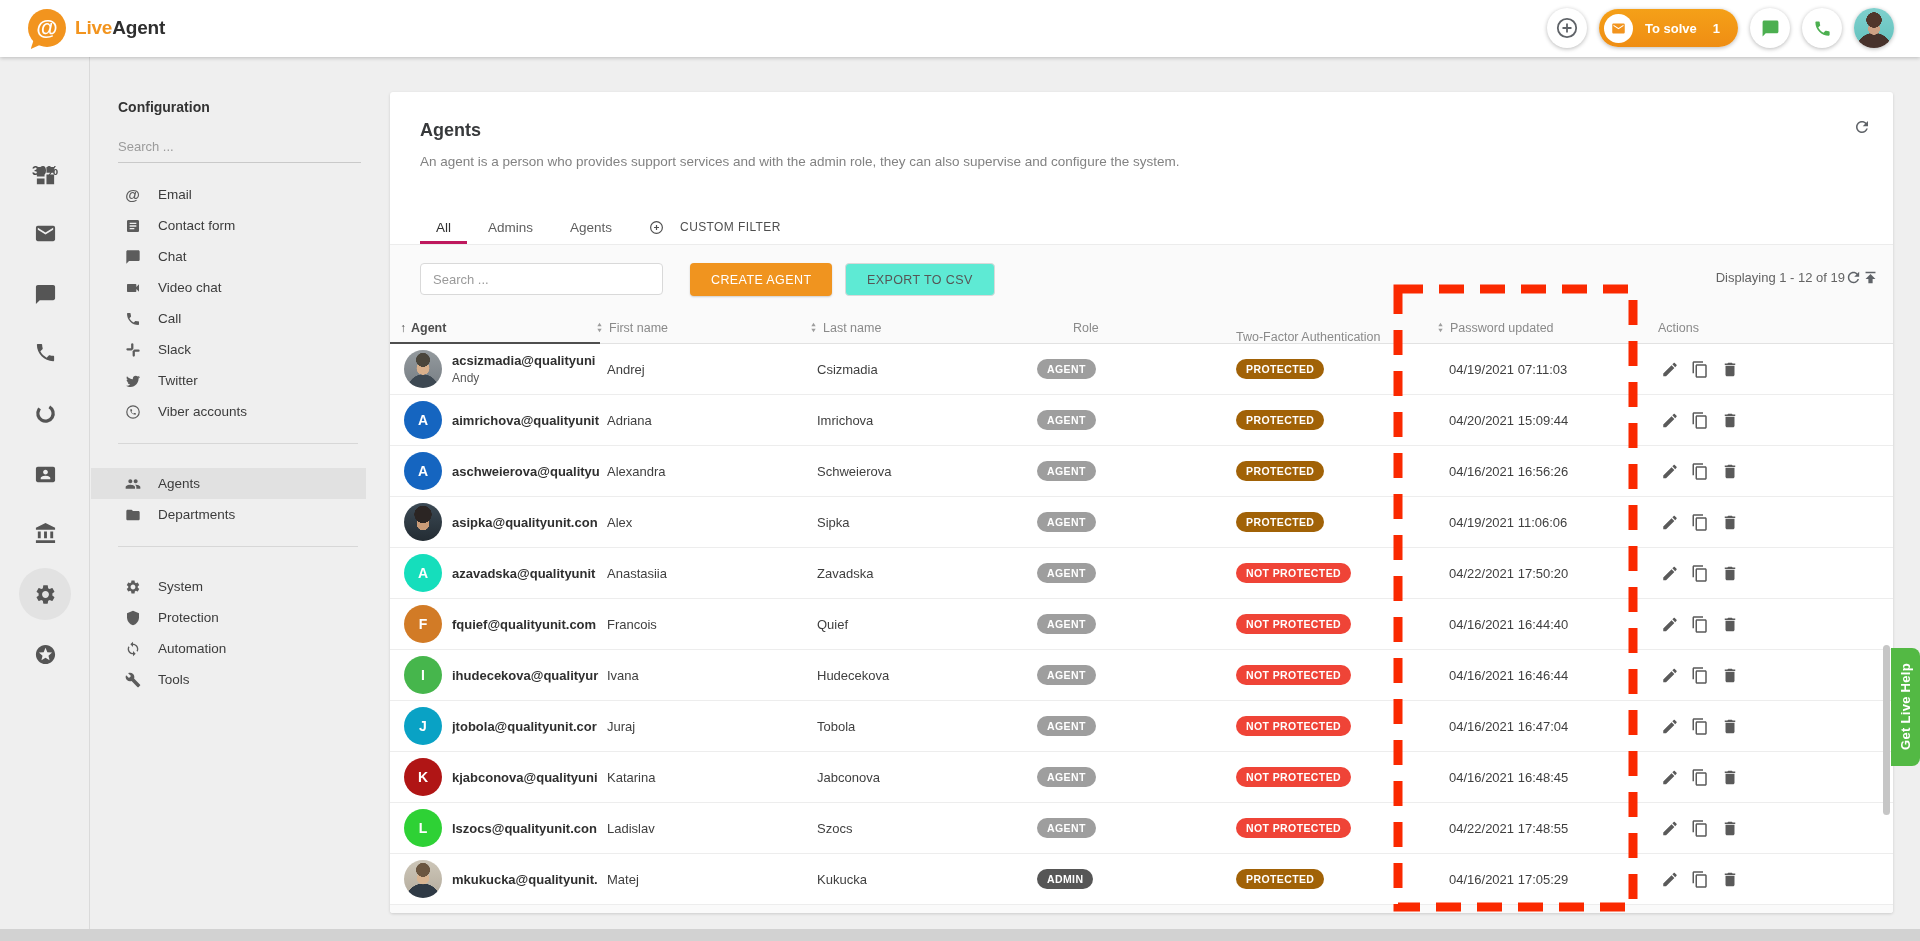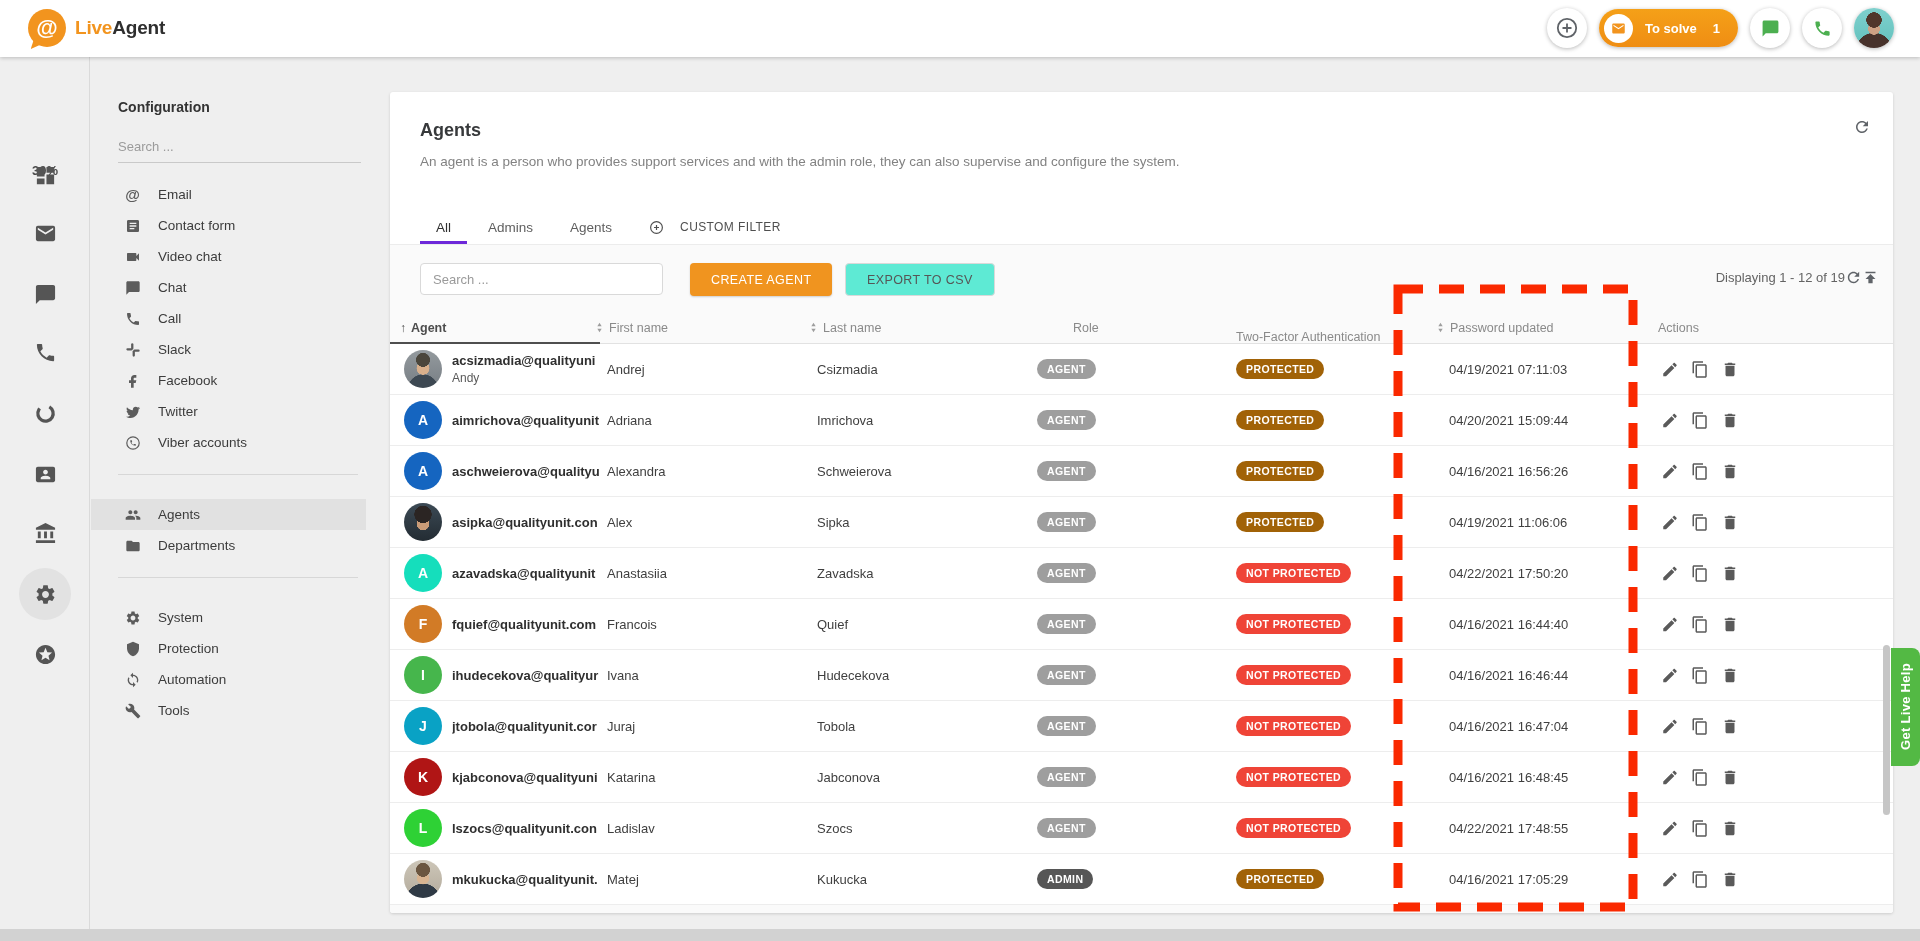--- a/index.html
+++ b/index.html
@@ -45,21 +45,21 @@
   .citem .clabel { margin-left:17px; font-size:13.5px; color:#3c3c3c; }
   .tglyph { font-weight:bold; font-size:15px; line-height:15px; }
 
   
   .card { position:absolute; left:390px; top:92px; width:1503px; height:821px; background:#fff; border-radius:3px; box-shadow:0 1px 3px rgba(0,0,0,.15); z-index:4; }
   .card-title { position:absolute; left:30px; top:28px; font-size:18px; font-weight:bold; color:#37393b; }
   .card-desc { position:absolute; left:30px; top:62px; font-size:13.5px; color:#828282; }
   .card-refresh { position:absolute; right:22px; top:26px; color:#5f6368; cursor:pointer; }
   .tabs { position:absolute; left:30px; top:118px; height:34px; display:flex; align-items:center; gap:5px; }
   .tab { padding:0 16px; height:34px; display:flex; align-items:center; font-size:13.5px; color:#5f5f5f; cursor:pointer; }
-  .tab.active { color:#2f2f2f; border-bottom:3px solid #6d28d9; padding-top:3px; }
+  .tab.active { color:#2f2f2f; border-bottom:3px solid #be185d; padding-top:3px; }
   .tab.filter { font-size:12px; letter-spacing:.4px; color:#4f4f4f; gap:16px; }
   .tab.filter .ic { color:#4f4f4f; }
   .card-body { position:absolute; left:0; right:0; top:152px; bottom:0; background:#fafafa; border-top:1px solid #ececec; border-radius:0 0 3px 3px; }
 
   
   .search-input { position:absolute; left:30px; top:18px; width:243px; height:32px; border:1px solid #d9d9d9; border-radius:4px; background:#fff; padding:0 12px; font-size:13px; color:#444; outline:none; font-family:inherit; }
   .search-input::placeholder { color:#9a9a9a; }
   .btn { position:absolute; top:18px; height:33px; border:none; border-radius:4px; font-family:inherit; font-size:12.5px; font-weight:normal; letter-spacing:.4px; cursor:pointer; padding:0 21px; }
   .btn-create { left:300px; background:#f0941f; color:#fff; box-shadow:0 1px 2px rgba(0,0,0,.18); }
   .btn-export { left:455px; background:#5eead4; color:#565656; border:1px solid #d9d9d9; }
@@ -230,59 +230,51 @@
         <span class="ic">
           <svg width="16" height="16" viewBox="0 0 24 24" fill="currentColor">
             <path d="M19 3H5c-1.1 0-2 .9-2 2v14c0 1.1.9 2 2 2h14c1.1 0 2-.9 2-2V5c0-1.1-.9-2-2-2zm-5 14H7v-2h7v2zm3-4H7v-2h10v2zm0-4H7V7h10v2z"></path>
           </svg>
         </span>
         <span class="clabel">Contact form</span>
       </div>
       <div class="citem">
         <span class="ic">
           <svg width="16" height="16" viewBox="0 0 24 24" fill="currentColor">
+            <path d="M20 2H4c-1.1 0-1.99.9-1.99 2L2 22l4-4h14c1.1 0 2-.9 2-2V4c0-1.1-.9-2-2-2z"></path>
+          </svg>
+        </span>
+        <span class="clabel">Chat</span>
+      </div>
+      <div class="citem">
+        <span class="ic">
+          <svg width="16" height="16" viewBox="0 0 24 24" fill="currentColor">
             <path d="M17 10.5V7c0-.55-.45-1-1-1H4c-.55 0-1 .45-1 1v10c0 .55.45 1 1 1h12c.55 0 1-.45 1-1v-3.5l4 4v-11l-4 4z"></path>
           </svg>
         </span>
         <span class="clabel">Video chat</span>
-      </div>
-      <div class="citem">
-        <span class="ic">
-          <svg width="16" height="16" viewBox="0 0 24 24" fill="currentColor">
-            <path d="M20 2H4c-1.1 0-1.99.9-1.99 2L2 22l4-4h14c1.1 0 2-.9 2-2V4c0-1.1-.9-2-2-2z"></path>
-          </svg>
-        </span>
-        <span class="clabel">Chat</span>
       </div>
       <div class="citem">
         <span class="ic">
           <svg width="16" height="16" viewBox="0 0 24 24" fill="currentColor">
             <path d="M6.62 10.79c1.44 2.83 3.76 5.14 6.59 6.59l2.2-2.2c.27-.27.67-.36 1.02-.24 1.12.37 2.33.57 3.57.57.55 0 1 .45 1 1V20c0 .55-.45 1-1 1-9.39 0-17-7.61-17-17 0-.55.45-1 1-1h3.5c.55 0 1 .45 1 1 0 1.25.2 2.45.57 3.57.11.35.03.74-.25 1.02l-2.2 2.2z"></path>
           </svg>
         </span>
         <span class="clabel">Call</span>
       </div>
       <div class="citem">
         <span class="ic">
           <svg width="16" height="16" viewBox="0 0 24 24" fill="currentColor">
             <rect x="9.2" y="2" width="3.4" height="9.4" rx="1.7"></rect>
             <rect x="2" y="9.2" width="9.4" height="3.4" rx="1.7"></rect>
             <rect x="11.4" y="12.6" width="3.4" height="9.4" rx="1.7"></rect>
             <rect x="12.6" y="11.4" width="9.4" height="3.4" rx="1.7"></rect>
           </svg>
         </span>
         <span class="clabel">Slack</span>
-      </div>
-      <div class="citem">
-        <span class="ic">
-          <svg width="16" height="16" viewBox="0 0 24 24" fill="currentColor">
-            <path d="M17 3h-3c-2.76 0-5 2.24-5 5v3H6v4h3v7h4v-7h3l1-4h-4V8c0-.55.45-1 1-1h3V3z"></path>
-          </svg>
-        </span>
-        <span class="clabel">Facebook</span>
       </div>
       <div class="citem">
         <span class="ic">
           <svg width="16" height="16" viewBox="0 0 24 24" fill="currentColor">
             <path d="M22.46 6c-.77.35-1.6.58-2.46.69.88-.53 1.56-1.37 1.88-2.38-.83.5-1.75.85-2.72 1.05C18.37 4.5 17.26 4 16 4c-2.35 0-4.27 1.92-4.27 4.29 0 .34.04.67.11.98C8.28 9.09 5.11 7.38 3 4.79c-.37.63-.58 1.37-.58 2.15 0 1.49.75 2.81 1.91 3.56-.71 0-1.37-.2-1.95-.5v.03c0 2.08 1.48 3.82 3.44 4.21a4.22 4.22 0 0 1-1.93.07 4.28 4.28 0 0 0 4 2.98 8.521 8.521 0 0 1-5.33 1.84c-.34 0-.68-.02-1.02-.06C3.44 20.29 5.7 21 8.12 21 16 21 20.33 14.46 20.33 8.79c0-.19 0-.37-.01-.56.84-.6 1.56-1.36 2.14-1.93z"></path>
           </svg>
         </span>
         <span class="clabel">Twitter</span>
       </div>
       <div class="citem">

